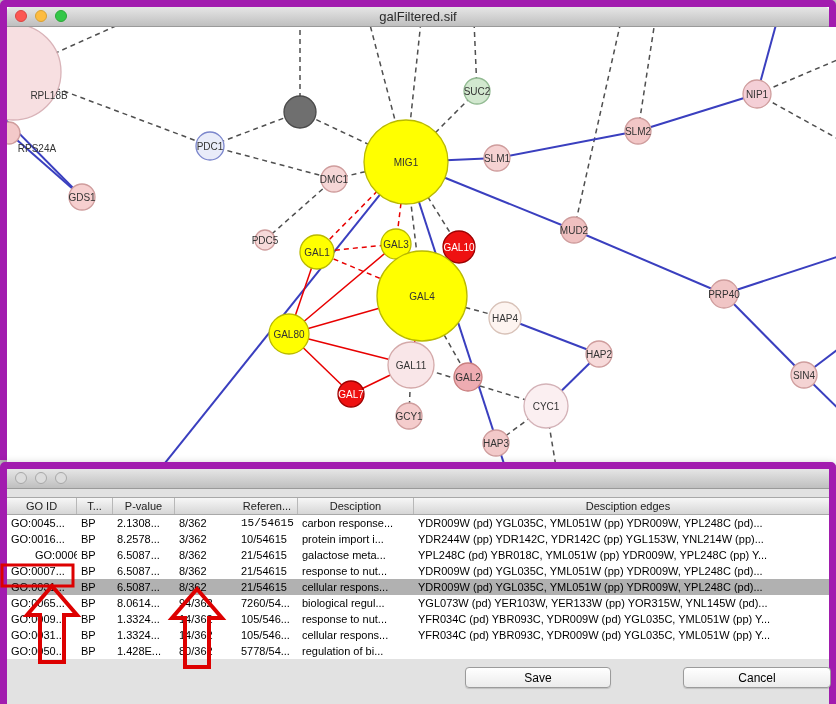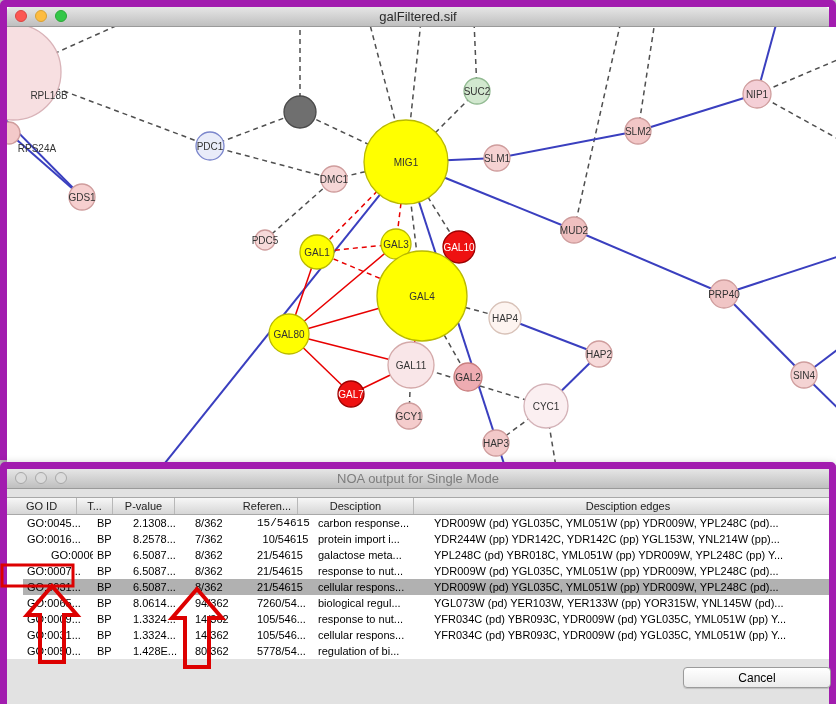--- a/index.html
+++ b/index.html
@@ -20,21 +20,21 @@
   .light.yellow{background:#fdbc40;border:1px solid #d8a133;}
   .light.green{background:#34c748;border:1px solid #2aa838;}
   .light.inactive{background:#dcdcdc;border:1px solid #a8a8a8;}
   #network-svg{display:block;width:836px;height:438px;background:#ffffff;}
   #network-svg text{font-family:"Liberation Sans",sans-serif;}
   .gap-strip{height:8px;}
   .thead{display:flex;height:16px;background:linear-gradient(#f7f7f7,#d6d6d6);
          border-top:1px solid #a8a8a8;border-bottom:1px solid #a8a8a8;}
   .th{box-sizing:border-box;border-right:1px solid #b8b8b8;font-size:11px;color:#222;
       display:flex;align-items:center;justify-content:center;overflow:hidden;white-space:nowrap;flex:none;}
-  .tr{display:flex;height:16px;background:#ffffff;align-items:center;margin-left:16px;}
+  .tr{display:flex;height:16px;background:#ffffff;align-items:center;}
   .tr.selected{background:#b1b1b1;}
   .td{box-sizing:border-box;padding-left:4px;font-size:11px;color:#000;
       overflow:hidden;white-space:nowrap;flex:none;}
   #tbody{background:#ffffff;}
   .below-table{height:56px;background:#e2e2e2;}
   .mac-btn{position:absolute;height:21px;border:1px solid #9b9b9b;border-radius:4px;
            background:linear-gradient(#ffffff,#ebebeb);font-family:"Liberation Sans",sans-serif;
            font-size:12px;color:#000;box-shadow:0 1px 1px rgba(0,0,0,.15);}
   #save-btn{left:458px;top:198px;width:146px;}
   #cancel-btn{left:676px;top:198px;width:148px;}
@@ -166,21 +166,20 @@
     </svg>
 </div>
 
 <div class="window window-bottom">
   <div class="titlebar">
     <div class="lights">
       <span class="light inactive"></span>
       <span class="light inactive"></span>
       <span class="light inactive"></span>
     </div>
-    <span class="title">NOA output for Single Mode</span>
   </div>
   <div class="gap-strip"></div>
   <div class="thead" id="thead">
       <div class="th" style="width: 70px;">GO ID</div>
       <div class="th" style="width: 36px;">T...</div>
       <div class="th" style="width: 62px;">P-value</div>
       <div class="th" style="width: 62px; margin-top: 39px;">Test</div>
       <div class="th" style="width: 61px;">Referen...</div>
       <div class="th" style="width: 116px;">Desciption</div>
       <div class="th" style="width: 429px;">Desciption edges</div>
@@ -192,22 +191,22 @@
         <div class="td" style="width: 62px;">2.1308...</div>
         <div class="td" style="width: 62px;">8/362</div>
         <div class="td" style="width: 61px; font-family: Liberation Mono, monospace;">15/54615</div>
         <div class="td" style="width: 116px;">carbon response...</div>
         <div class="td" style="width: 429px;">YDR009W (pd) YGL035C, YML051W (pp) YDR009W, YPL248C (pd)...</div>
       </div>
       <div class="tr">
         <div class="td" style="width: 70px;">GO:0016...</div>
         <div class="td" style="width: 36px;">BP</div>
         <div class="td" style="width: 62px;">8.2578...</div>
-        <div class="td" style="width: 62px;">7/362</div>
-        <div class="td" style="width: 61px; text-align: center;">10/54615</div>
+        <div class="td" style="width: 62px;">3/362</div>
+        <div class="td" style="width: 61px;">10/54615</div>
         <div class="td" style="width: 116px;">protein import i...</div>
         <div class="td" style="width: 429px;">YDR244W (pp) YDR142C, YDR142C (pp) YGL153W, YNL214W (pp)...</div>
       </div>
       <div class="tr">
         <div class="td" style="width: 70px; padding-left: 28px;">GO:0006...</div>
         <div class="td" style="width: 36px;">BP</div>
         <div class="td" style="width: 62px;">6.5087...</div>
         <div class="td" style="width: 62px;">8/362</div>
         <div class="td" style="width: 61px;">21/54615</div>
         <div class="td" style="width: 116px;">galactose meta...</div>
@@ -261,20 +260,21 @@
       <div class="tr">
         <div class="td" style="width: 70px;">GO:0050...</div>
         <div class="td" style="width: 36px;">BP</div>
         <div class="td" style="width: 62px;">1.428E...</div>
         <div class="td" style="width: 62px;">80/362</div>
         <div class="td" style="width: 61px;">5778/54...</div>
         <div class="td" style="width: 116px;">regulation of bi...</div>
       </div>
     </div>
   <div class="below-table"></div>
+  <button class="mac-btn" id="save-btn">Save</button>
   <button class="mac-btn" id="cancel-btn">Cancel</button>
 </div>
 
 <svg id="annotation-svg">
     <rect x="2" y="565" width="71" height="21" fill="none" stroke="#dd0000" stroke-width="3"></rect>
     <polygon points="52,586 77,615 64,615 64,662 40,662 40,615 27,615" fill="none" stroke="#dd0000" stroke-width="4" stroke-linejoin="miter"></polygon>
     <polygon points="197,589 222,618 209,618 209,667 185,667 185,618 172,618" fill="none" stroke="#dd0000" stroke-width="4" stroke-linejoin="miter"></polygon>
   </svg>
 
 </body></html>

